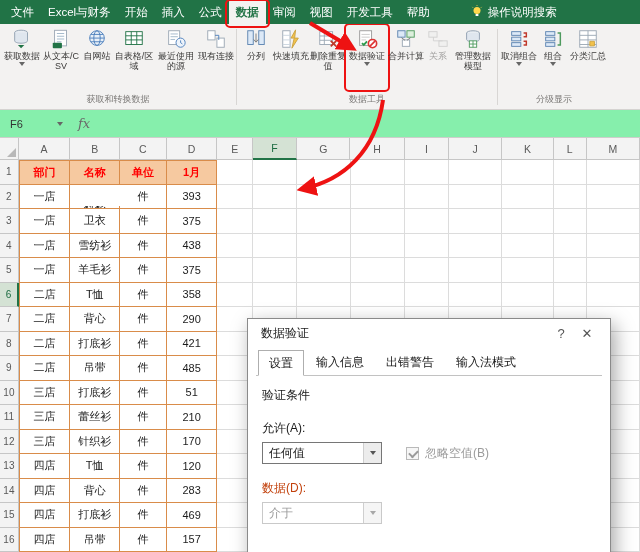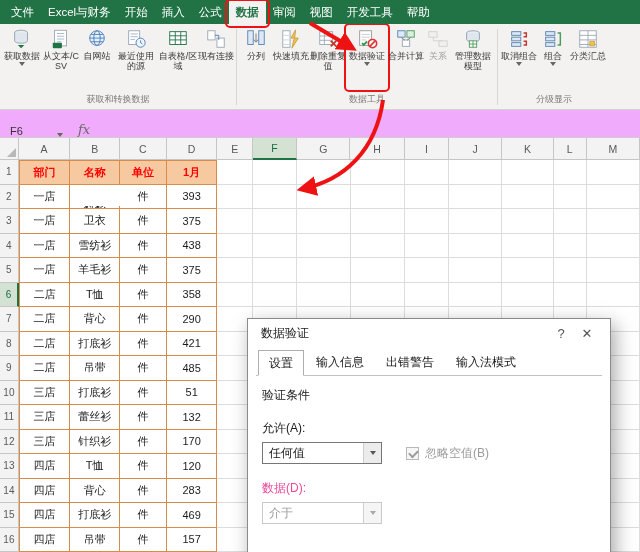--- a/index.html
+++ b/index.html
@@ -21,21 +21,21 @@
 .glabel{height:17px;line-height:15px;text-align:center;font-size:9px;color:#7a7876}
 .gsep{width:1px;background:#d8d6d4;margin:4px 2px}
 .rbtn{display:flex;flex-direction:column;align-items:center;padding-top:3px;gap:1px;font-size:9px;line-height:1.15;color:#3b3a39;text-align:center;cursor:pointer;position:relative}
 .rbtn svg{width:22px;height:22px;flex:0 0 auto}
 .rbtn .lbl{max-width:100%;word-break:break-all}
 .rbtn.disabled{opacity:.45}
 .caret{width:0;height:0;border-left:3px solid transparent;border-right:3px solid transparent;border-top:4px solid #666}
 .red-frame::after{content:"";position:absolute;inset:-2px -3px 0 -3px;border:2px solid #ee1212;border-radius:5px;pointer-events:none}
 
 
-.fbar{height:28px;background:#f0abfc;border-bottom:1px solid #cfcdcb;display:flex;align-items:flex-end}
+.fbar{height:28px;background:#86efac;border-bottom:1px solid #cfcdcb;display:flex;align-items:center}
 .namebox{width:52px;display:flex;align-items:center;padding-left:10px;font-size:11px;color:#333;cursor:pointer}
 .nb-caret{width:16px;display:flex;align-items:center;justify-content:center;cursor:pointer}
 .fsep{width:1px;background:#d8d6d4;margin:4px 0}
 .fx{width:30px;display:flex;align-items:center;justify-content:center;font-family:"DejaVu Serif","Liberation Serif",serif;font-style:italic;font-size:13px;color:#6a6a6a;cursor:pointer}
 .finput{flex:1;background:#fff;cursor:text}
 
 
 .sheet{position:relative;height:414px;background:#fff;overflow:hidden}
 .colhdrs{display:flex;height:22px}
 .corner{width:20px;background:#f3f3f3;border-right:1px solid #c6c6c6;border-bottom:1px solid #c6c6c6;position:relative;cursor:pointer}
@@ -55,21 +55,21 @@
 .dlg{position:absolute;left:247px;top:180px;width:364px;height:358px;background:#fff;border:1px solid #8a8a8a;box-shadow:4px 6px 18px rgba(0,0,0,.35);z-index:40;font-size:12px;color:#1a1a1a}
 .dlg-titlebar{height:28px;display:flex;align-items:center;padding:0 10px 0 13px}
 .dlg-title{flex:1}
 .dlg-help,.dlg-close{width:26px;text-align:center;color:#555;font-size:13px;cursor:pointer}
 .dlg-tabs{display:flex;margin:2px 8px 0 8px;border-bottom:1px solid #c2c2c2;padding-left:2px}
 .dtab{padding:4px 10px 3px 10px;margin-right:2px;position:relative;top:1px;cursor:pointer;background:transparent}
 .dtab.active{border:1px solid #aeaeae;border-bottom:1px solid #fff;background:#fff}
 .dlg-body{position:absolute;top:58px;bottom:0;left:0;right:0;padding:8px 14px}
 .sec{margin-top:2px}
 .flabel{margin-top:16px}
-.flabel.gray{color:#ec4899}
+.flabel.gray{color:#c2410c}
 .rowline{display:flex;align-items:center;gap:24px;margin-top:5px}
 .combo{width:120px;height:22px;border:1px solid #767676;display:flex;align-items:stretch;background:#fff;cursor:pointer;flex:0 0 auto}
 .combo .cv{flex:1;display:flex;align-items:center;padding:0 6px;overflow:hidden;white-space:nowrap}
 .combo .cbtn{width:18px;display:flex;align-items:center;justify-content:center;background:#ececec;border-left:1px solid #cfcfcf}
 .combo.disabled{border-color:#c9c9c9;color:#9b9b9b;cursor:default}
 .combo.disabled .cbtn{background:#f5f5f5}
 .tri{width:0;height:0;border-left:3.5px solid transparent;border-right:3.5px solid transparent;border-top:4.5px solid #555}
 .combo.disabled .tri{border-top-color:#a8a8a8}
 .combo.std{margin-top:5px}
 .cbrow{display:flex;align-items:center;gap:6px;cursor:pointer}
@@ -108,20 +108,28 @@
     </div>
     <div class="tab">
       <span>视图</span>
     </div>
     <div class="tab">
       <span>开发工具</span>
     </div>
     <div class="tab">
       <span>帮助</span>
     </div>
+    <div class="tab search">
+      <svg class="bulb" viewBox="0 0 16 16">
+        <circle cx="8" cy="6.2" r="4" fill="#ffd84d"></circle>
+        <rect x="6.2" y="10.4" width="3.6" height="2.2" rx="0.9" fill="#ffffff"></rect>
+        <path d="M8 1.2V.2M3.4 3l-.8-.8M12.6 3l.8-.8" stroke="#ffd84d"></path>
+      </svg>
+      <span>操作说明搜索</span>
+    </div>
   </div>
 
 <div class="ribbon">
   <div class="rgroup">
     <div class="rbuttons">
       <div class="rbtn" style="width:40px">
         <svg viewBox="0 0 24 24">
             <ellipse cx="11" cy="5" rx="7" ry="2.6" fill="#e8edf2" stroke="#90a0b0"></ellipse>
             <path d="M4 5v9c0 1.4 3.1 2.6 7 2.6s7-1.2 7-2.6V5" fill="#dfe6ee" stroke="#90a0b0"></path>
             <path d="M11 22l-3.5-3.5h7z" fill="#217346"></path>
@@ -138,35 +146,35 @@
         <span class="lbl">从文本/CSV</span>
       </div>
       <div class="rbtn" style="width:34px">
         <svg viewBox="0 0 24 24">
             <circle cx="12" cy="11" r="8" fill="#e8f0f8" stroke="#4a7ebb"></circle>
             <ellipse cx="12" cy="11" rx="3.5" ry="8" fill="none" stroke="#4a7ebb"></ellipse>
             <path d="M4 11h16M5.5 7h13M5.5 15h13" stroke="#4a7ebb" fill="none"></path>
           </svg>
         <span class="lbl">自网站</span>
       </div>
+      <div class="rbtn" style="width:40px">
+        <svg viewBox="0 0 24 24">
+            <rect x="3" y="4" width="18" height="14" fill="#fff" stroke="#217346"></rect>
+            <path d="M3 8.5h18M3 13h18M9 4v14M15 4v14" stroke="#217346"></path>
+          </svg>
+        <span class="lbl">自表格/区域</span>
+      </div>
       <div class="rbtn" style="width:44px">
         <svg viewBox="0 0 24 24">
             <rect x="4" y="3" width="12" height="15" fill="#fff" stroke="#9aa7b4"></rect>
             <path d="M6 6.5h8M6 9.5h8M6 12.5h5" stroke="#9fb6c8"></path>
             <circle cx="17" cy="16" r="5" fill="#eef4fb" stroke="#4a7ebb"></circle>
             <path d="M17 13.5V16l2 1.4" stroke="#4a7ebb" fill="none"></path>
           </svg>
         <span class="lbl">最近使用的源</span>
-      </div>
-      <div class="rbtn" style="width:40px">
-        <svg viewBox="0 0 24 24">
-            <rect x="3" y="4" width="18" height="14" fill="#fff" stroke="#217346"></rect>
-            <path d="M3 8.5h18M3 13h18M9 4v14M15 4v14" stroke="#217346"></path>
-          </svg>
-        <span class="lbl">自表格/区域</span>
       </div>
       <div class="rbtn" style="width:36px">
         <svg viewBox="0 0 24 24">
             <rect x="3" y="3" width="8" height="10" fill="#fff" stroke="#9aa7b4"></rect>
             <rect x="13" y="11" width="8" height="10" fill="#fff" stroke="#9aa7b4"></rect>
             <path d="M11 8h4v5" fill="none" stroke="#4a7ebb"></path>
           </svg>
         <span class="lbl">现有连接</span>
       </div>
     </div>
@@ -464,21 +472,21 @@
         <div class="cell" style="width: 57px;"></div>
         <div class="cell" style="width: 55px;"></div>
         <div class="cell" style="width: 35px;"></div>
         <div class="cell" style="width: 57px;"></div>
       </div>
       <div class="grow">
         <div class="rh">11</div>
         <div class="cell t fc" style="width: 55px;">三店</div>
         <div class="cell t" style="width: 53px;">蕾丝衫</div>
         <div class="cell t" style="width: 50px;">件</div>
-        <div class="cell t" style="width: 54px;">132</div>
+        <div class="cell t" style="width: 54px;">210</div>
         <div class="cell" style="width: 38px;"></div>
         <div class="cell" style="width: 47px;"></div>
         <div class="cell" style="width: 57px;"></div>
         <div class="cell" style="width: 58px;"></div>
         <div class="cell" style="width: 47px;"></div>
         <div class="cell" style="width: 57px;"></div>
         <div class="cell" style="width: 55px;"></div>
         <div class="cell" style="width: 35px;"></div>
         <div class="cell" style="width: 57px;"></div>
       </div>

